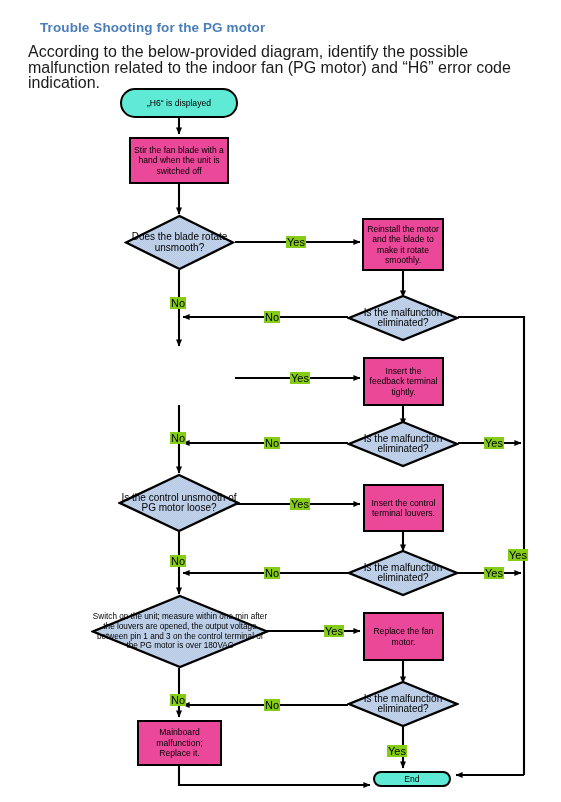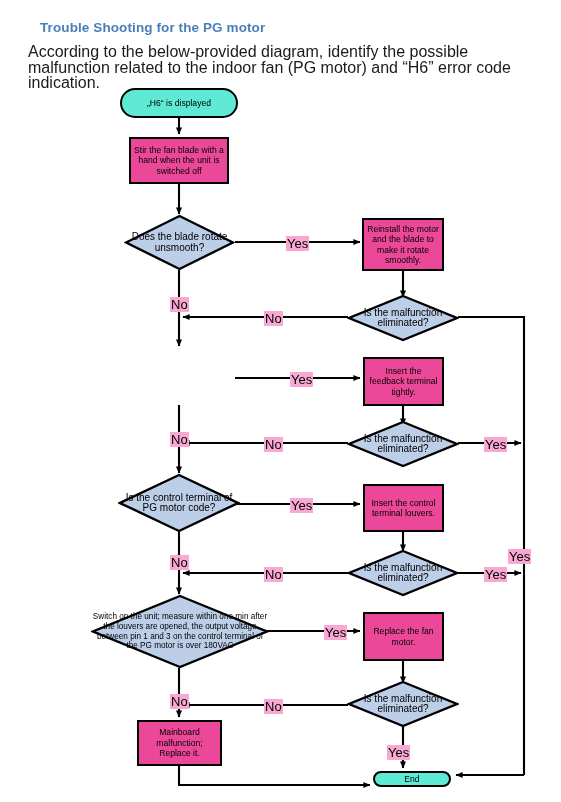--- a/index.html
+++ b/index.html
@@ -45,21 +45,21 @@
   .dia-wrap{position:absolute;z-index:3;}
   .dia-wrap svg{position:absolute;left:0;top:0;}
   .dia-wrap .txt{
     position:absolute;left:0;top:0;width:100%;height:100%;
     display:flex;align-items:center;justify-content:center;
     text-align:center;font-size:10px;line-height:10.4px;color:#000;
     z-index:4;
   }
   .edgelabel{
     position:absolute;
-    font-size:13px;color:#000;background:#f9a8d4;
+    font-size:11px;color:#000;background:#84cc16;
     padding:0 1px;z-index:5;white-space:nowrap;
   }
   #edges{position:absolute;left:0;top:0;z-index:1;}
 </style>
 </head>
 <body>
 
 <div id="page-title">Trouble Shooting for the PG motor</div>
 <div id="intro">According to the below-provided diagram, identify the possible malfunction related to the indoor fan (PG motor) and “H6” error code indication.</div>
 
@@ -162,21 +162,21 @@
     <svg width="112" height="48">
         <polygon points="56,2 110,24 56,46 2,24" fill="url(#hatch)" stroke="#000" stroke-width="2.4"></polygon>
       </svg>
     <span class="txt">Is the malfunction eliminated?</span>
   </div>
 
   <div class="dia-wrap" style="left:118px;top:473px;width:122px;height:60px;">
     <svg width="122" height="60">
         <polygon points="61,2 120,30 61,58 2,30" fill="url(#hatch)" stroke="#000" stroke-width="2.4"></polygon>
       </svg>
-    <span class="txt">Is the control terminal of PG motor code?</span>
+    <span class="txt">Is the control unsmooth of PG motor loose?</span>
   </div>
 
   <div class="node proc" style="left:363px;top:484px;width:81px;height:48px;">
     <span class="txt">Insert the control terminal louvers.</span>
   </div>
 
   <div class="dia-wrap" style="left:347px;top:549px;width:112px;height:48px;">
     <svg width="112" height="48">
         <polygon points="56,2 110,24 56,46 2,24" fill="url(#hatch)" stroke="#000" stroke-width="2.4"></polygon>
       </svg>

